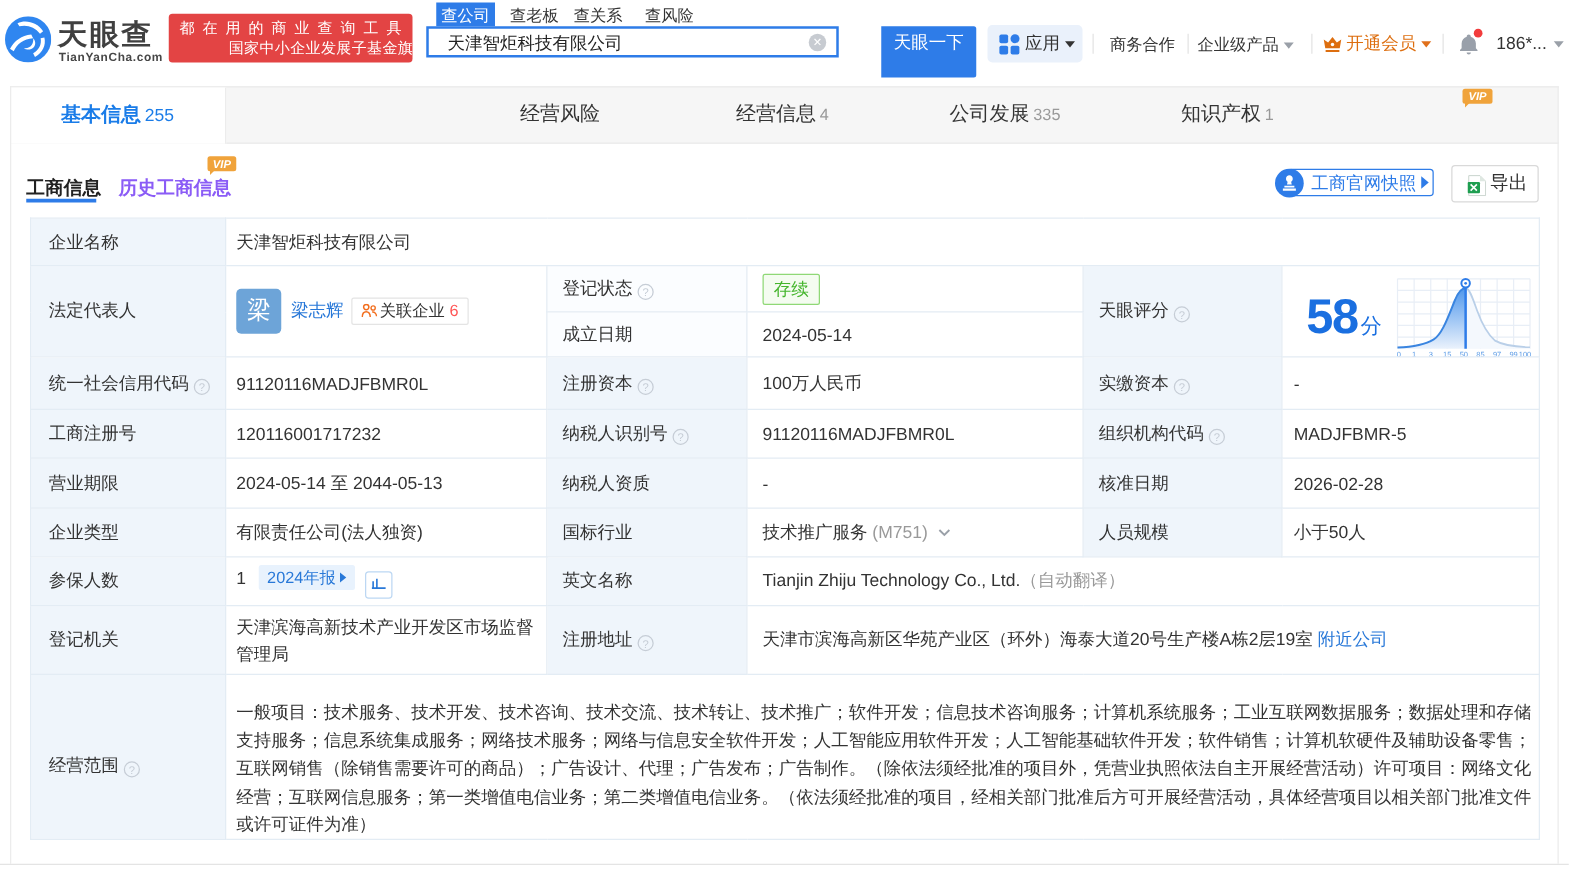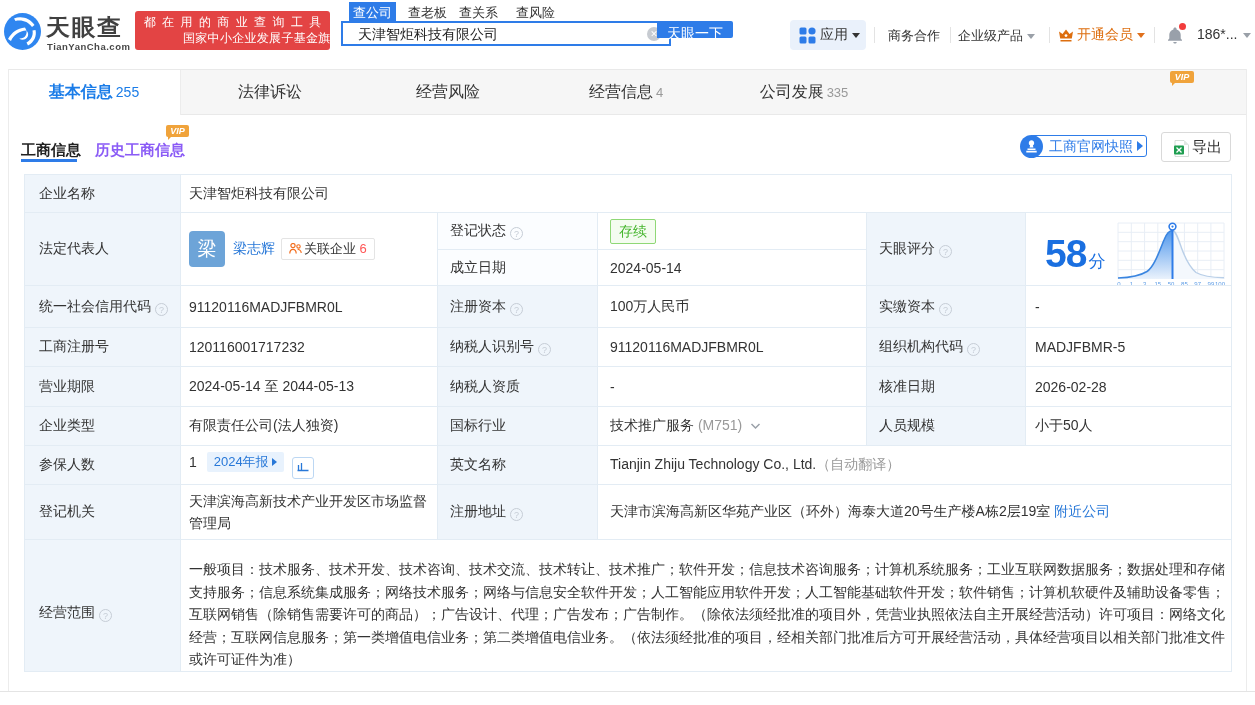--- a/index.html
+++ b/index.html
@@ -12,21 +12,21 @@
 #logosub { position:absolute; left:47px; top:41px; font-size:9.5px; font-weight:bold; color:#474747; letter-spacing:0.5px; white-space:nowrap; }
 #redbox { position:absolute; left:135px; top:11px; width:195px; height:39px; background:#e34444; border-radius:3px; color:#fff; text-align:center; white-space:nowrap; }
 #redbox .l1 { margin-top:4px; font-size:12px; letter-spacing:6.4px; text-indent:6.4px; line-height:15px; }
 #redbox .l2 { font-size:12px; letter-spacing:0.3px; line-height:16px;padding-left:48px; }
 
 .stab { position:absolute; top:2px; height:21px; line-height:21px; font-size:13px; color:#333; }
 #stab1 { left:349px; width:47px; background:#2e7ce8; color:#fff; text-align:center; }
 #sbox { position:absolute; left:341px; top:21px; width:330px; height:25px; background:#fff; border:2px solid #2e7ce8; }
 #stext { position:absolute; left:15px; top:2px; font-size:14px; color:#222; line-height:19px; }
 #sclear { position:absolute; right:8px; top:4px; width:14px; height:14px; border-radius:50%; background:#c7cbd1; color:#fff; font-size:9px; line-height:14px; text-align:center; }
-#sbtn { position:absolute; left:657px; top:21px; width:76px; height:17px; background:#2e7ce8; color:#fff; font-size:14px; text-align:center; line-height:25px; border-radius:0 2px 2px 0; }
+#sbtn { position:absolute; left:705px; top:21px; width:76px; height:41px; background:#2e7ce8; color:#fff; font-size:14px; text-align:center; line-height:25px; border-radius:0 2px 2px 0; }
 
 .hsep { position:absolute; top:27px; width:1px; height:16px; background:#e3e3e3; }
 #appchip { position:absolute; left:790px; top:20px; width:76px; height:30px; background:#eaf1fb; border-radius:4px; }
 .hitem { position:absolute; top:28px; font-size:13px; color:#333; line-height:15px; }
 .caret { display:inline-block; width:0; height:0; border-left:4px solid transparent; border-right:4px solid transparent; border-top:5px solid #333; vertical-align:middle; margin-left:4px; }
 .caret.gray { border-top-color:#9aa0a8; }
 .caret.orange { border-top-color:#e0701c; }
 
 #navbar { position:absolute; left:8px; top:69px; width:1239px; height:46px; background:#f6f6f6; border-top:1px solid #e9e9e9; border-bottom:1px solid #e9e9e9; }
 .ntab { position:absolute; top:0; height:44px; line-height:44px; text-align:center; font-size:16px; color:#333; }
@@ -111,24 +111,24 @@
   <div class="hsep" style="left:1154px"></div>
   <svg class="abs" style="left:1167px;top:27px" width="16" height="17" viewBox="0 0 16 17">
     <path d="M8 0.5 C8.9 0.5 9.6 1.2 9.6 2 L9.6 2.4 C12 3.1 13.7 5.2 13.7 7.8 L13.7 11.5 L15 13 L15 13.8 L1 13.8 L1 13 L2.3 11.5 L2.3 7.8 C2.3 5.2 4 3.1 6.4 2.4 L6.4 2 C6.4 1.2 7.1 0.5 8 0.5 Z" fill="#99a0aa"></path>
     <path d="M6.3 15 L9.7 15 C9.7 16 8.9 16.6 8 16.6 C7.1 16.6 6.3 16 6.3 15 Z" fill="#99a0aa"></path>
   </svg>
   <div class="abs" style="left:1179px;top:23px;width:7px;height:7px;border-radius:50%;background:#f23c3c"></div>
   <div class="hitem" style="left:1197px;font-size:14px;top:27px">186*...<span class="caret gray" style="margin-left:6px"></span></div>
 </div>
 <div id="navbar">
   <div class="ntab" id="ntab1">基本信息<span class="cnt">255</span></div>
-  <div class="ntab" style="left:173px;width:178px">法律诉讼</div>
   <div class="ntab" style="left:351px;width:178px">经营风险</div>
   <div class="ntab" style="left:529px;width:178px">经营信息<span class="cnt">4</span></div>
   <div class="ntab" style="left:707px;width:178px">公司发展<span class="cnt">335</span></div>
+  <div class="ntab" style="left:885px;width:178px">知识产权<span class="cnt">1</span></div>
 </div>
 <div class="vipb" style="left:1170px;top:71px;width:24px;height:12px;line-height:12px;">VIP</div>
 <div id="cardL"></div>
 <div id="cardR"></div>
 <div id="botline"></div>
 <div id="subtab1">工商信息</div>
 <div id="subu"></div>
 <div id="subtab2">历史工商信息</div>
 <div class="vipb" style="left:166px;top:125px;width:23px;height:12px;line-height:12px;">VIP</div>
 <div id="snapico"><svg width="23" height="23" viewBox="0 0 23 23">

